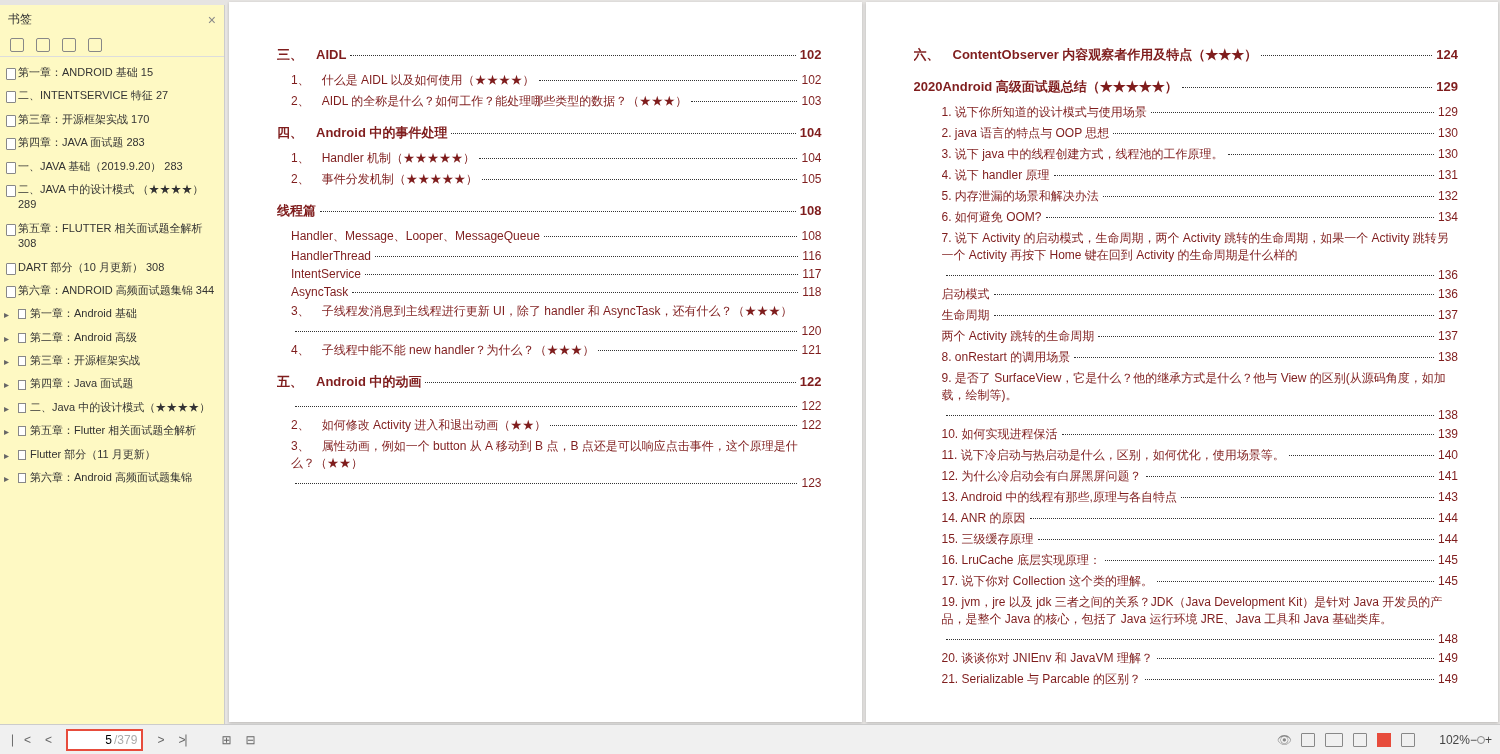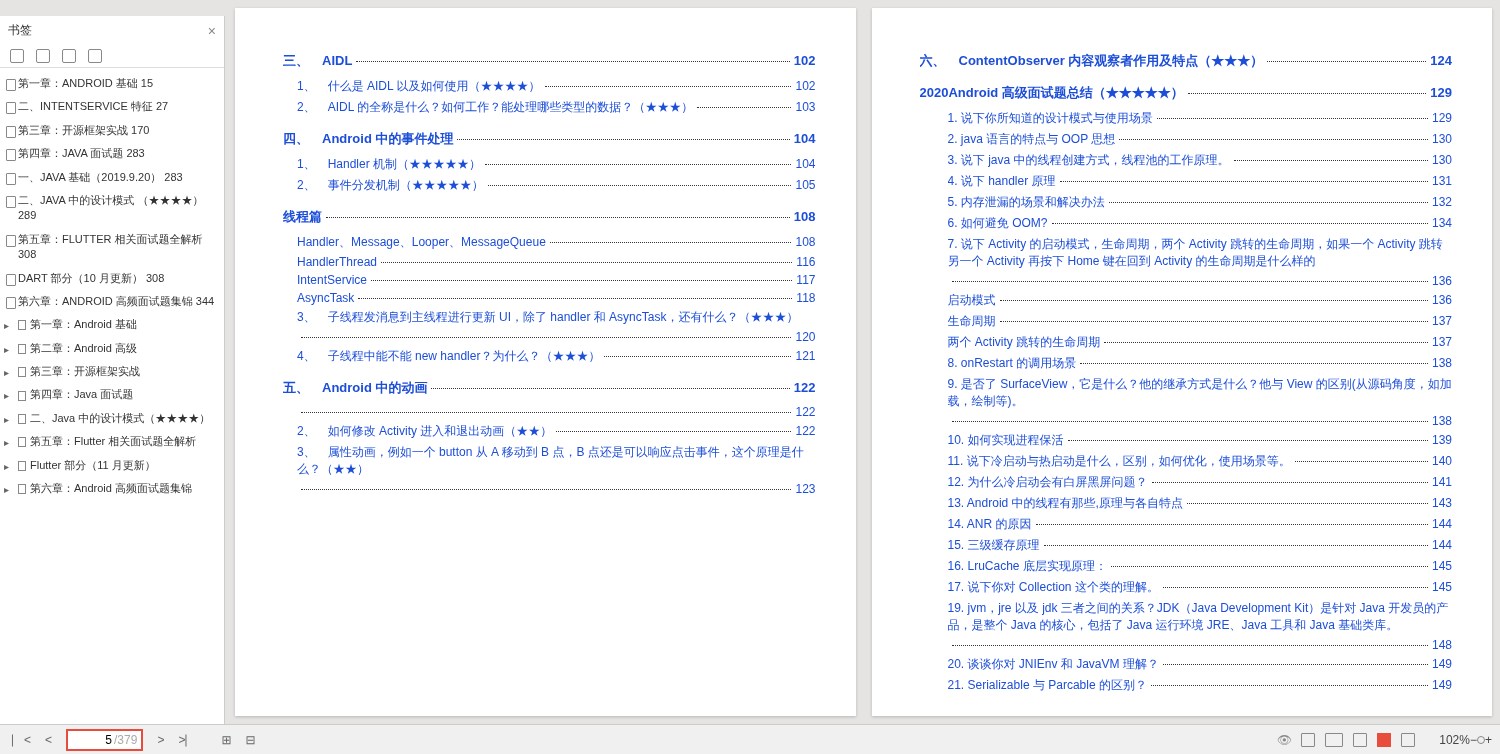--- a/index.html
+++ b/index.html
@@ -1,29 +1,29 @@
 <!DOCTYPE html>
 <html><head>
 <meta charset="utf-8">
 <style>
 *{margin:0;padding:0;box-sizing:border-box;font-family:"Microsoft YaHei","SimSun",sans-serif}
 body{background:#e6e4e2;height:754px;width:1500px;overflow:hidden;position:relative}
-.sidebar{position:absolute;left:0;top:16px;width:225px;height:724px;background:#ffffff;border-right:1px solid #ccc;overflow-y:auto}
+.sidebar{position:absolute;left:0;top:5px;width:225px;height:724px;background:#fef9c3;border-right:1px solid #ccc;overflow-y:auto}
 .sidebar-header{display:flex;align-items:center;justify-content:space-between;padding:6px 8px;font-size:12px;color:#333}
 .sidebar-close{cursor:pointer;font-size:14px;color:#888}
 .sidebar-tools{display:flex;gap:12px;padding:4px 10px;border-bottom:1px solid #ddd}
 .tool-icon{width:14px;height:14px;border:1px solid #888;border-radius:2px;display:inline-block}
 .bookmark-list{padding:4px 0;font-size:11px;color:#333}
 .bookmark-item{padding:4px 8px 4px 18px;line-height:1.4;cursor:pointer;position:relative}
 .bookmark-item.selected{background:#d8d8d8}
 .bookmark-item::before{content:"";position:absolute;left:6px;top:7px;width:8px;height:10px;border:1px solid #888;border-radius:1px;background:#fff}
 .bookmark-item.has-arrow::before{display:none}
 .bookmark-item .arrow{position:absolute;left:4px;top:6px;font-size:10px;color:#666}
 .content{position:absolute;left:227px;top:0;right:0;height:724px;background:#e6e4e2;display:flex;overflow:hidden}
-.page{background:#fff;margin:8px;flex:1;padding:30px 40px 10px 48px;font-size:12px;color:#1d4ed8;overflow:hidden;box-shadow:0 1px 3px rgba(0,0,0,0.2)}
+.page{background:#fff;margin:2px;flex:1;padding:30px 40px 10px 48px;font-size:12px;color:#7f1d1d;overflow:hidden;box-shadow:0 1px 3px rgba(0,0,0,0.2)}
 .toc-line{display:flex;align-items:baseline;margin:4px 0;white-space:nowrap;overflow:hidden}
 .toc-label{flex-shrink:0}
 .toc-dots{flex:1;border-bottom:1px dotted #333;margin:0 4px;min-width:10px;position:relative;top:-3px}
 .toc-page{flex-shrink:0}
 .toc-line.h1{font-weight:bold;font-size:13px;margin-top:14px;margin-bottom:8px}
 .toc-line.h2{margin-left:14px}
 .toc-line.h3{margin-left:28px}
 .bottom-bar{position:absolute;left:0;bottom:0;right:0;height:30px;background:#f0f0f0;border-top:1px solid #ccc;display:flex;align-items:center;padding:0 8px;font-size:12px;color:#444}
 .nav-group{display:flex;align-items:center;gap:6px}
 .nav-btn{padding:0 4px;cursor:pointer;color:#666;font-size:12px}

